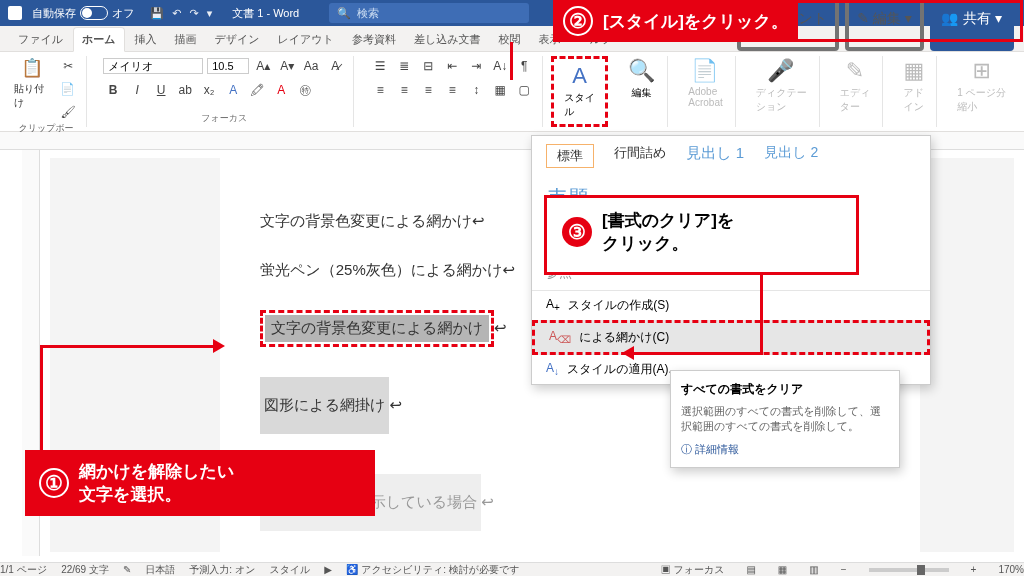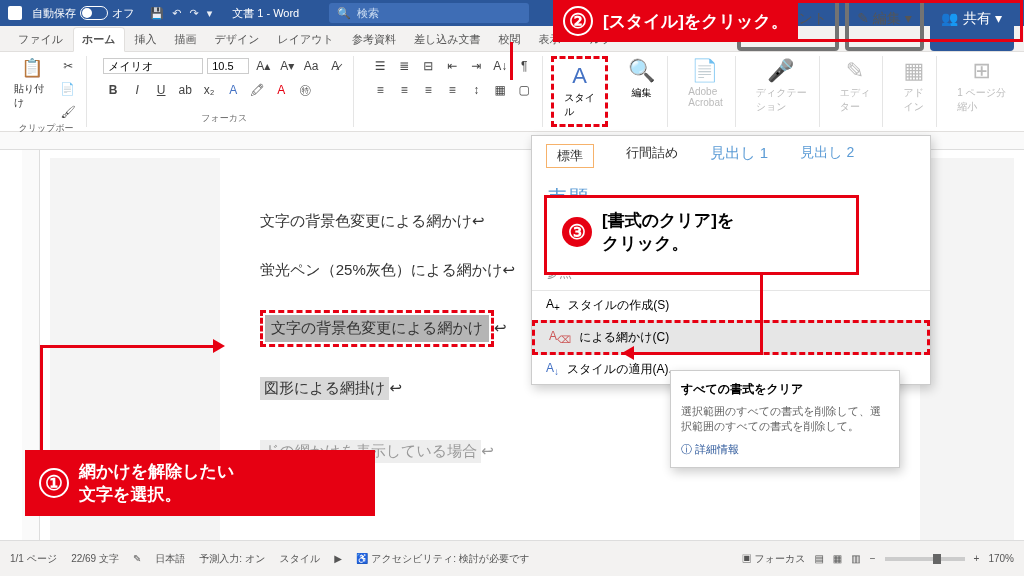--- a/index.html
+++ b/index.html
@@ -30,37 +30,37 @@
 .btn-sm{width:20px;height:20px;border:1px solid transparent;display:flex;align-items:center;justify-content:center;font-size:12px;color:#444}
 .style-btn{display:flex;flex-direction:column;align-items:center;gap:2px;font-size:10px;padding:2px 4px}
 .style-btn .ico{font-size:22px}
 .red-dash{border:3px dashed #e60012}
 .ruler{height:18px;background:#fafafa;border-bottom:1px solid #ddd;position:relative}
 .ruler-v{position:absolute;left:22px;top:150px;bottom:20px;width:18px;background:#fafafa;border-right:1px solid #ddd}
 .doc{position:absolute;left:50px;top:158px;right:10px;bottom:24px;background:#f4f4f4;overflow:hidden}
 .page{position:absolute;left:170px;top:0;width:700px;background:#fff;min-height:600px;padding:40px 40px}
 .line{font-size:15px;margin:14px 0;color:#333}
 .line.dim{color:#999}
-.shade-box{background:#d9d9d9;padding:2px 4px;display:inline-block}
+.shade-box{background:#d9d9d9;padding:19px 4px;display:inline-block}
 .sel{background:#b5b5b5;padding:4px 6px;display:inline-block}
 .style-gallery{position:absolute;left:531px;top:135px;width:400px;background:#fff;border:1px solid #ccc;box-shadow:2px 4px 10px rgba(0,0,0,.2);z-index:5}
-.sg-row{display:flex;gap:32px;padding:8px 14px;font-size:13px;color:#333}
+.sg-row{display:flex;gap:20px;padding:8px 14px;font-size:13px;color:#333}
 .sg-row.big{font-size:22px;color:#5b9bd5}
 .sg-divider{border-top:1px solid #e5e5e5}
 .sg-item{padding:6px 14px;font-size:12px;display:flex;align-items:center;gap:8px}
 .sg-item.hl{background:#e6e6e6}
 .tooltip{position:absolute;left:670px;top:370px;width:230px;background:#fff;border:1px solid #ccc;box-shadow:2px 4px 10px rgba(0,0,0,.2);padding:10px;font-size:11px;z-index:6}
 .tooltip h4{font-size:12px;margin-bottom:6px;font-weight:bold}
 .tooltip p{color:#666;margin-bottom:8px}
 .tooltip a{color:#2b579a}
 .callout{position:absolute;background:#e60012;color:#fff;font-size:17px;font-weight:bold;padding:10px 14px;z-index:20;display:flex;align-items:center;gap:10px}
 .num{width:30px;height:30px;border-radius:50%;background:#fff;color:#e60012;display:flex;align-items:center;justify-content:center;font-size:20px;font-weight:bold}
 .num.outside{background:#e60012;color:#fff;border:2px solid #fff}
-.statusbar{position:absolute;bottom:0;left:0;right:0;height:36px;background:#f3f2f1;border-top:1px solid #ddd;display:flex;align-items:center;padding:0 10px;font-size:10px;color:#555;gap:14px}
-.statusbar .right{margin-left:auto;display:flex;gap:9px;align-items:center}
+.statusbar{position:absolute;bottom:0;left:0;right:0;height:14px;background:#f3f2f1;border-top:1px solid #ddd;display:flex;align-items:center;padding:0 0;font-size:10px;color:#555;gap:14px}
+.statusbar .right{margin-left:auto;display:flex;gap:22px;align-items:center}
 .zoom{width:80px;height:4px;background:#ccc;position:relative}
 .zoom::after{content:"";position:absolute;left:60%;top:-3px;width:8px;height:10px;background:#666}
 .callout2-box{position:absolute;z-index:20;border:3px solid #e60012}
 .callout3-box{position:absolute;z-index:20;border:3px solid #e60012;background:#fff}
 .red-line{position:absolute;background:#e60012;z-index:14}
 svg{overflow:visible}
 </style>
 </head>
 <body>
 

